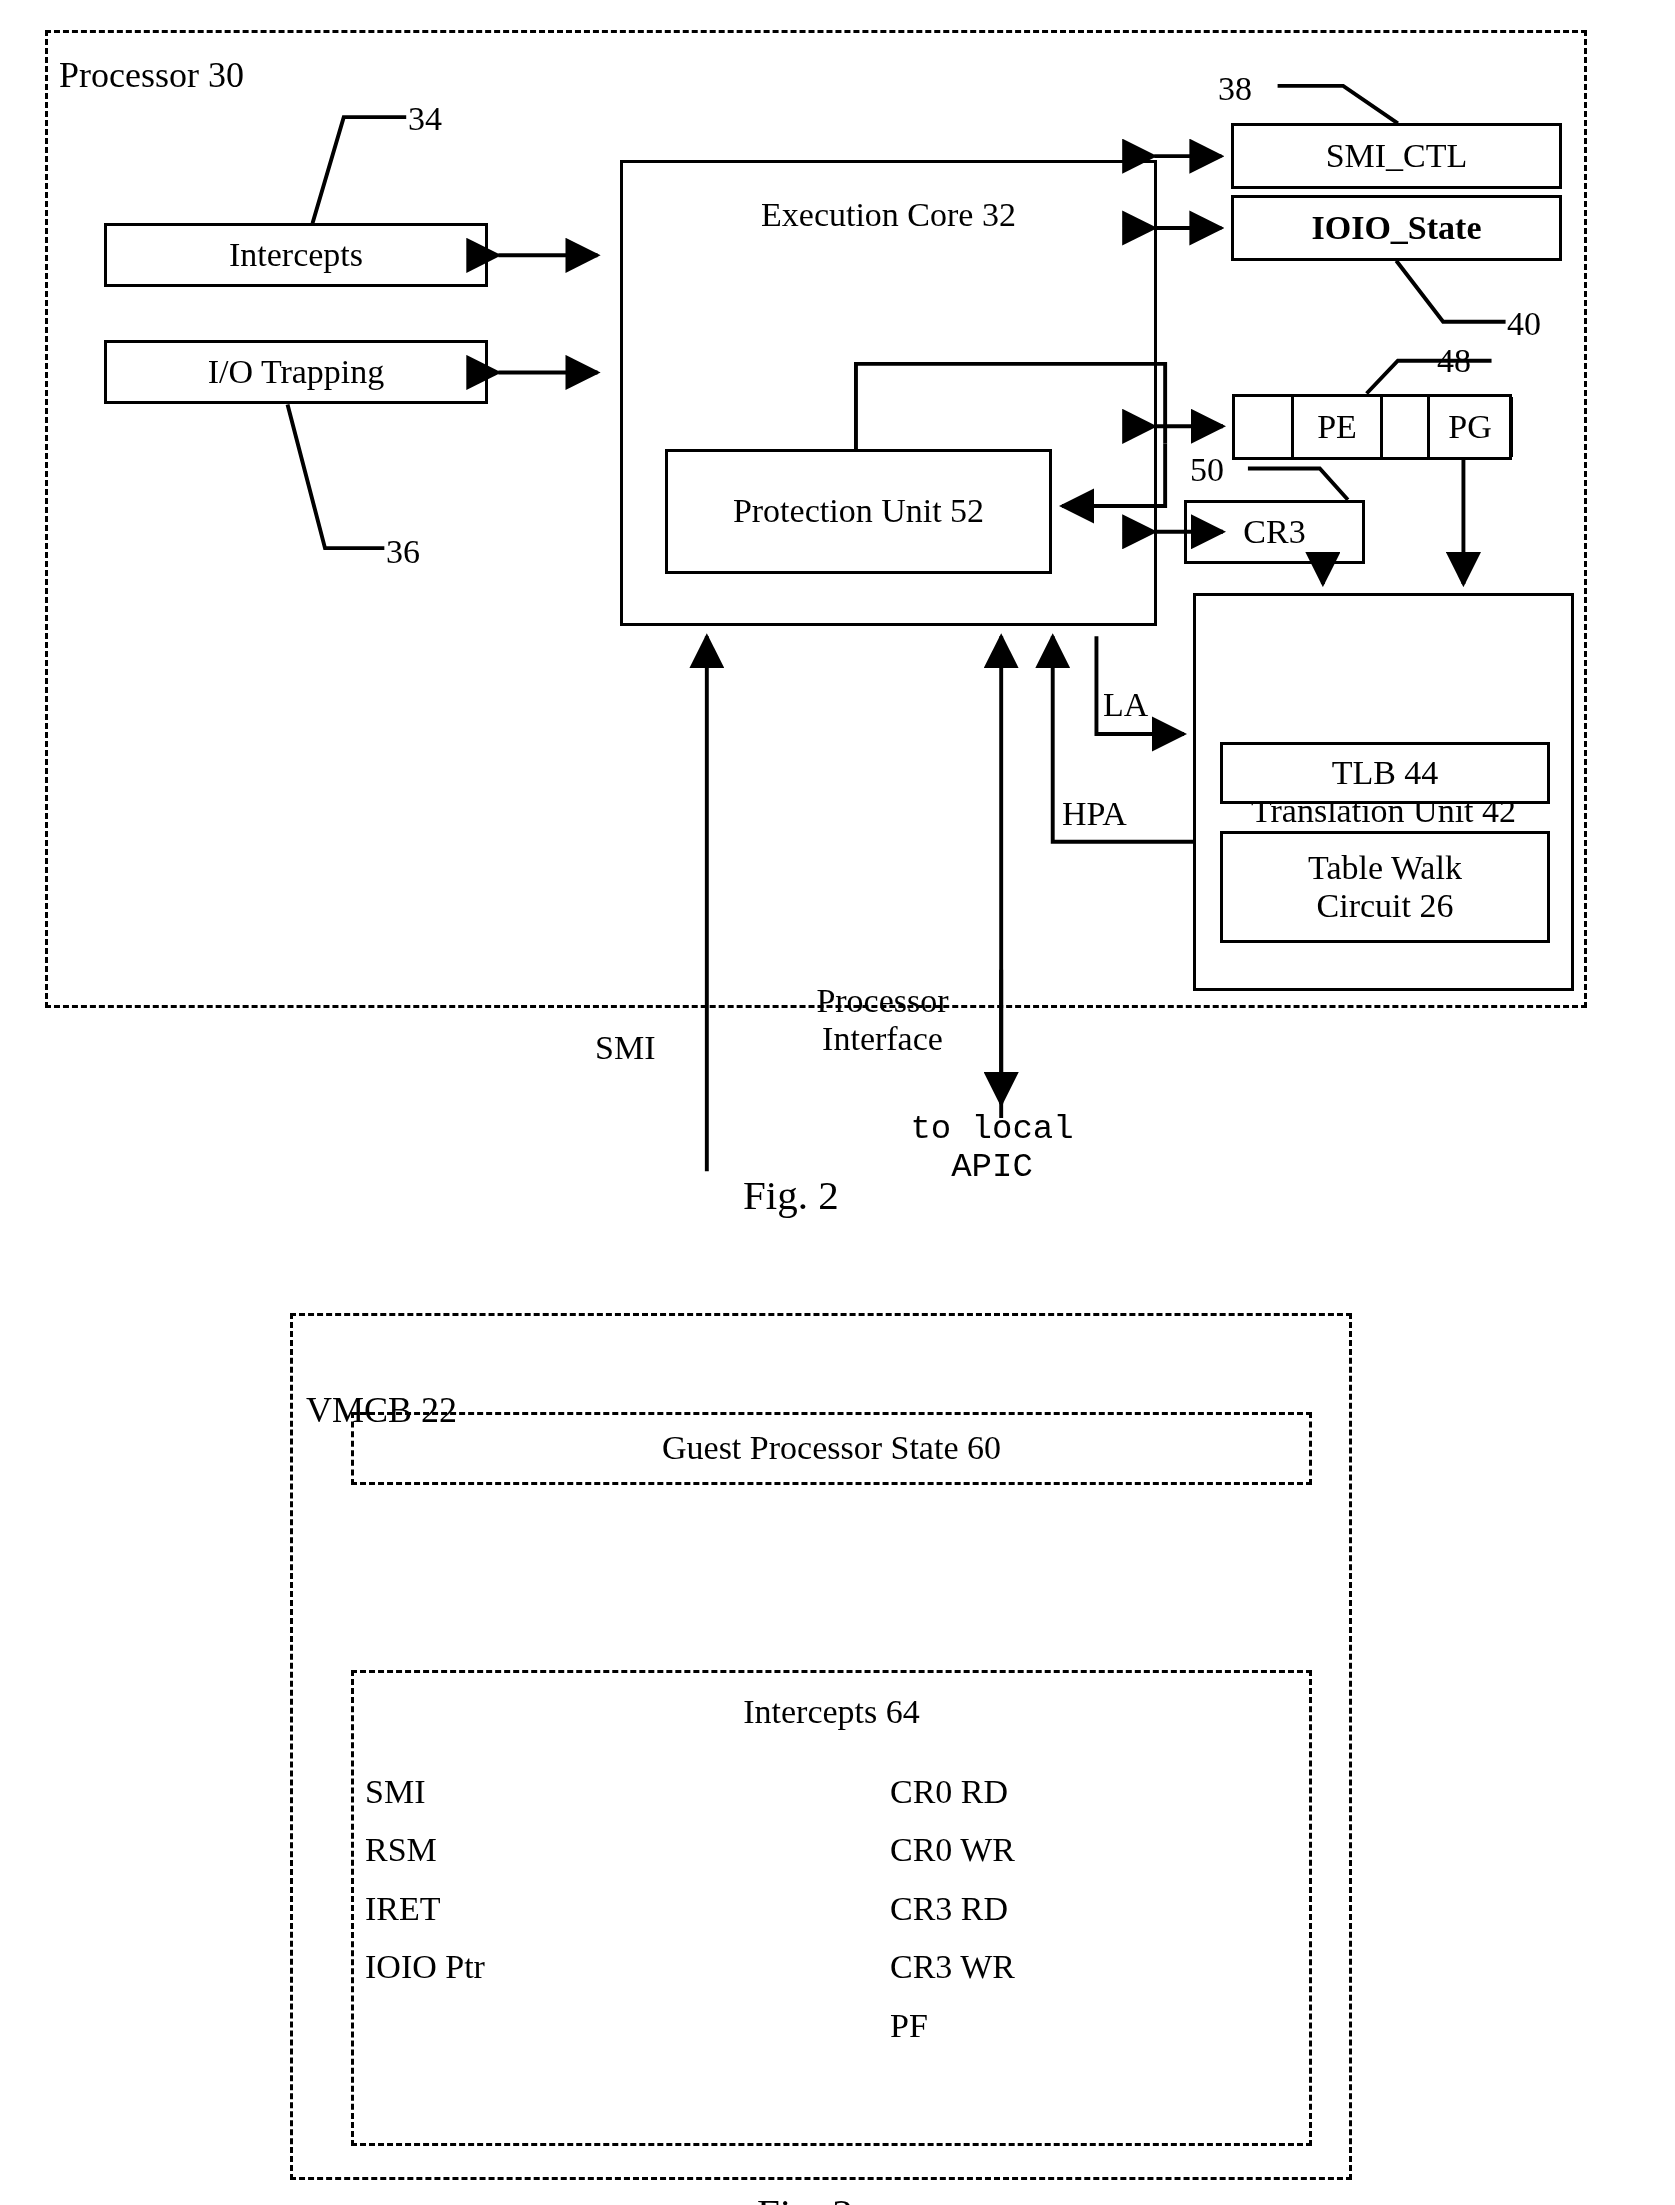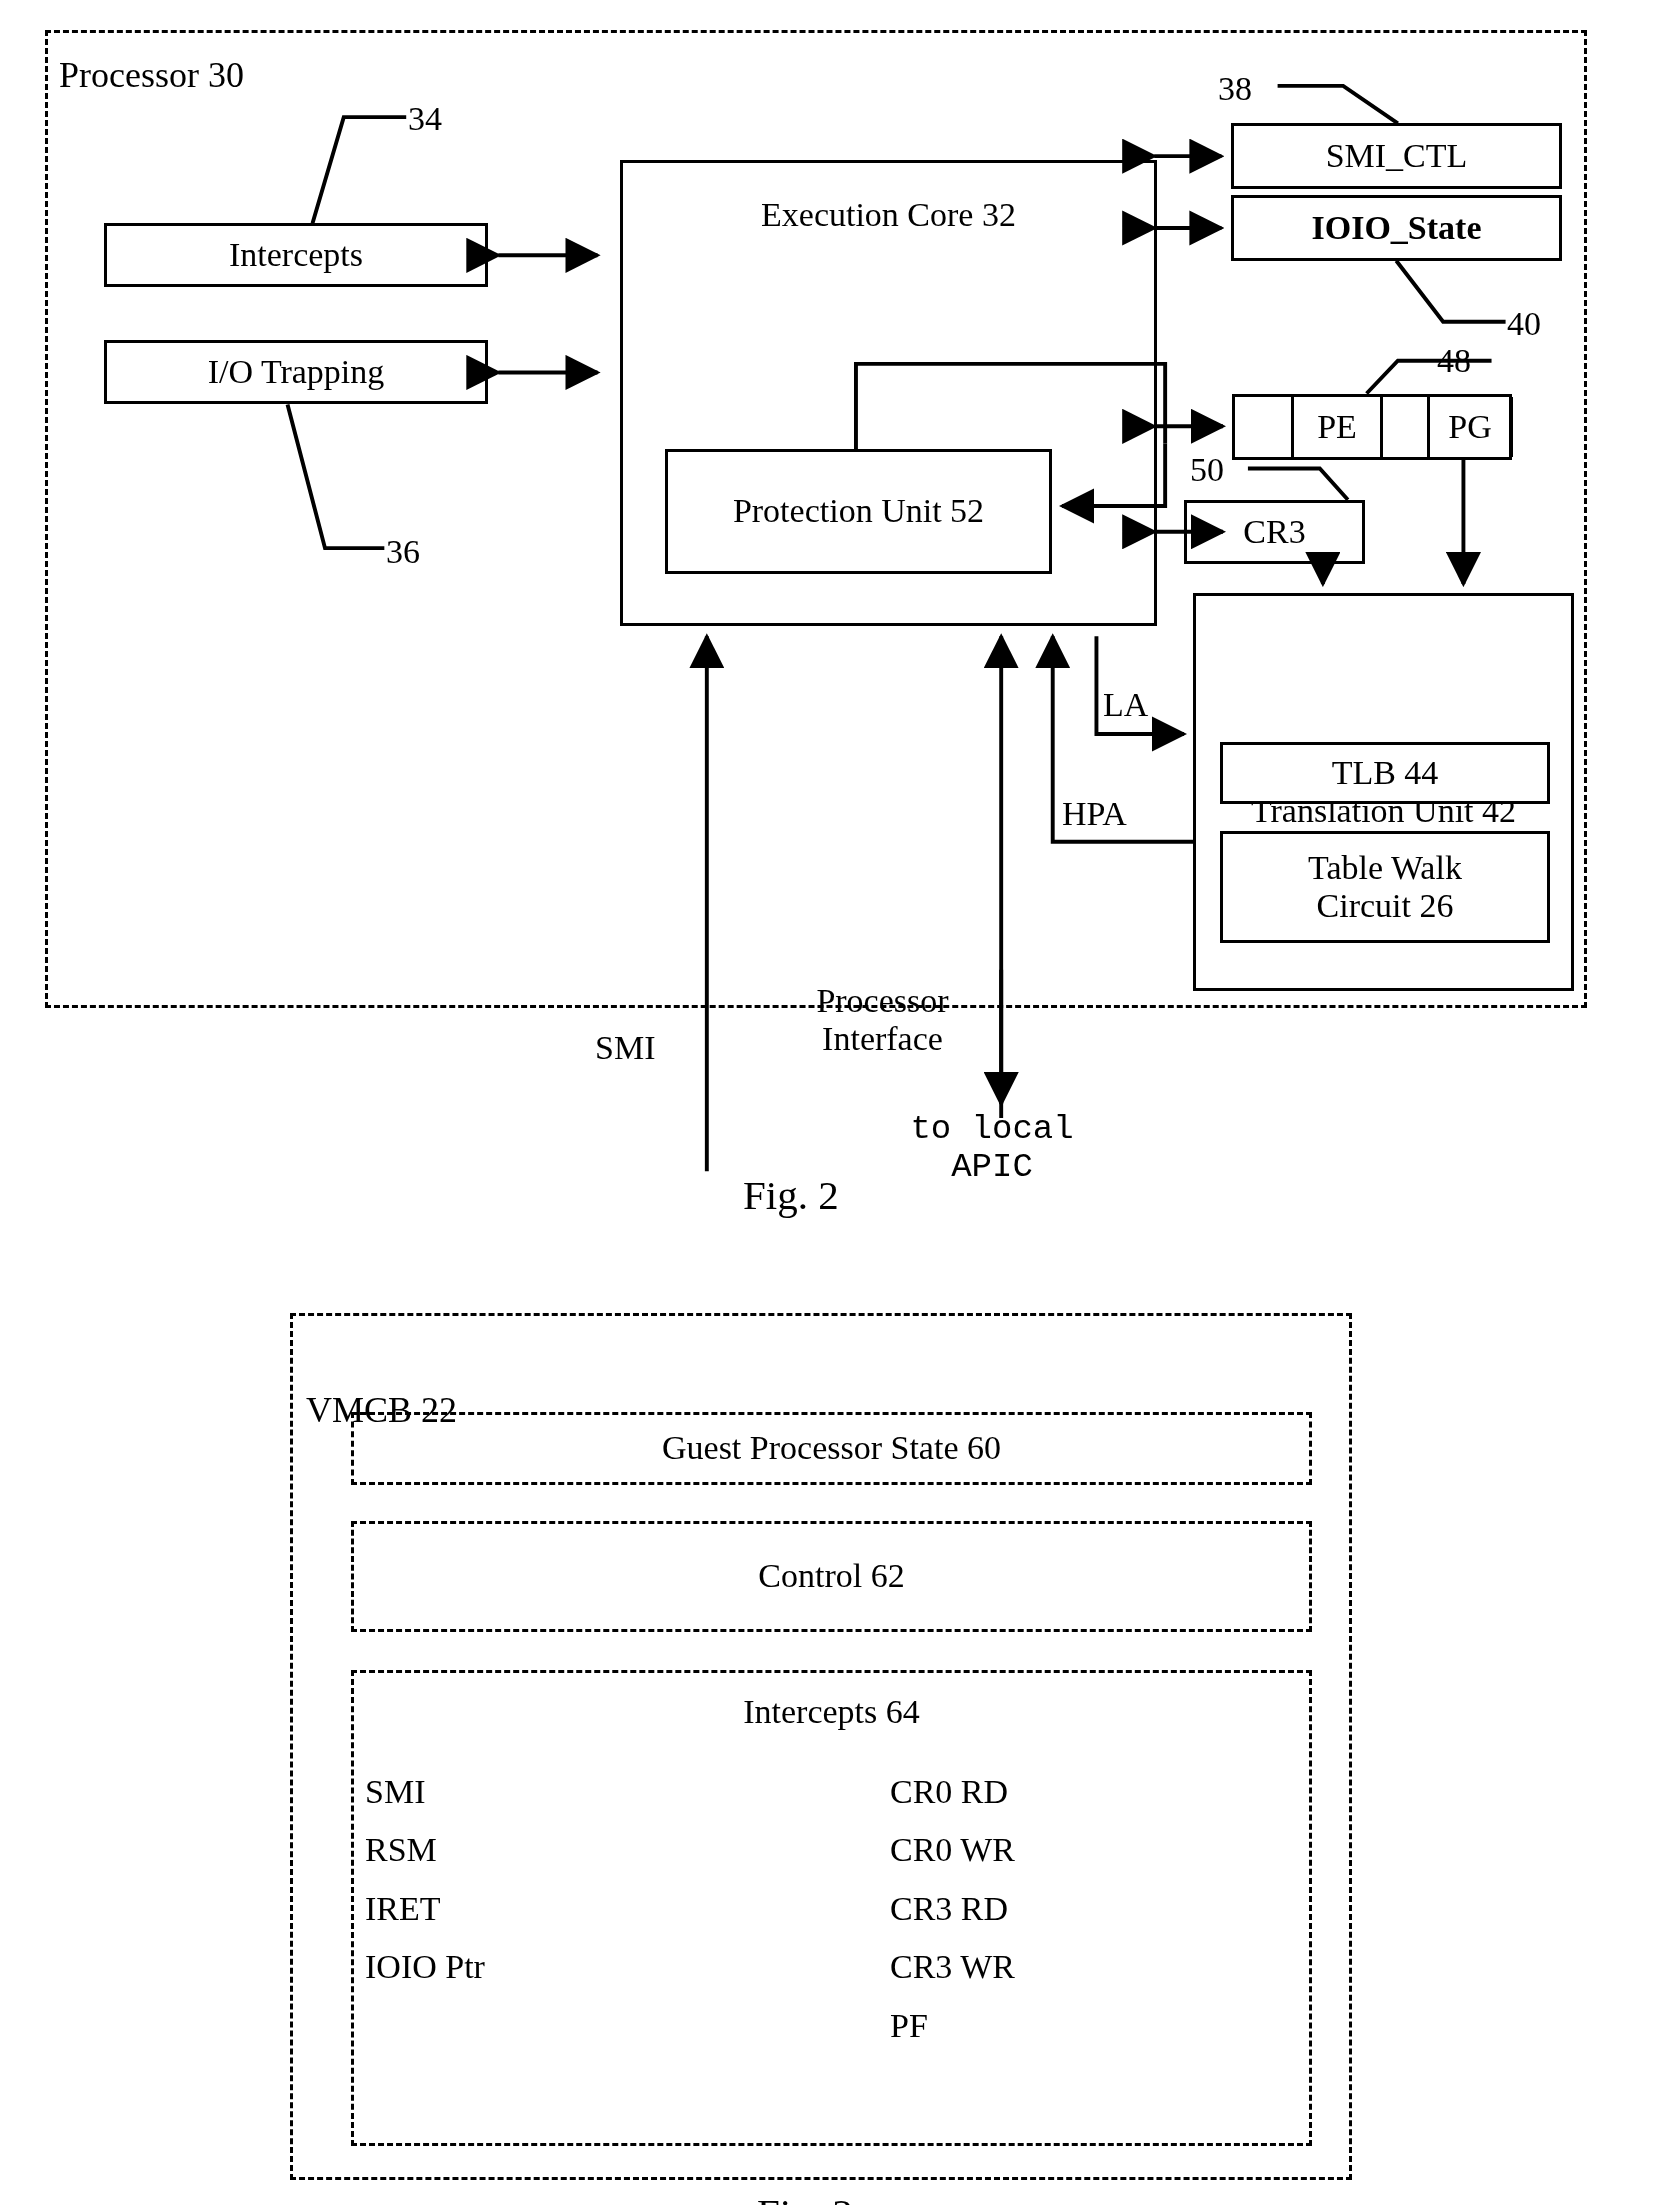--- a/index.html
+++ b/index.html
@@ -202,26 +202,20 @@
     <span class="u">22</span>
   </div>
 
   <div class="dashbox" style="left:351px;top:1412px;width:961px;height:73px;display:flex;align-items:center;justify-content:center;">
     <div class="lbl t-box" style="position:relative;left:0;top:0;">
       <span>Guest Processor State</span>
       <span class="u">60</span>
     </div>
   </div>
 
-  <div class="dashbox" style="left:351px;top:1521px;width:961px;height:111px;display:flex;align-items:center;justify-content:center;">
-    <div class="lbl t-box" style="position:relative;left:0;top:0;">
-      <span>Control</span>
-      <span class="u">62</span>
-    </div>
-  </div>
 
   <div class="dashbox" style="left:351px;top:1670px;width:961px;height:476px;"></div>
 
   <div class="lbl t-box" style="left:351px;top:1693px;width:961px;text-align:center;">
     <span>Intercepts</span>
     <span class="u">64</span>
   </div>
 
   <div class="lbl t-list" style="left:365px;top:1763px;line-height:1.72;">
     <div>SMI</div>

